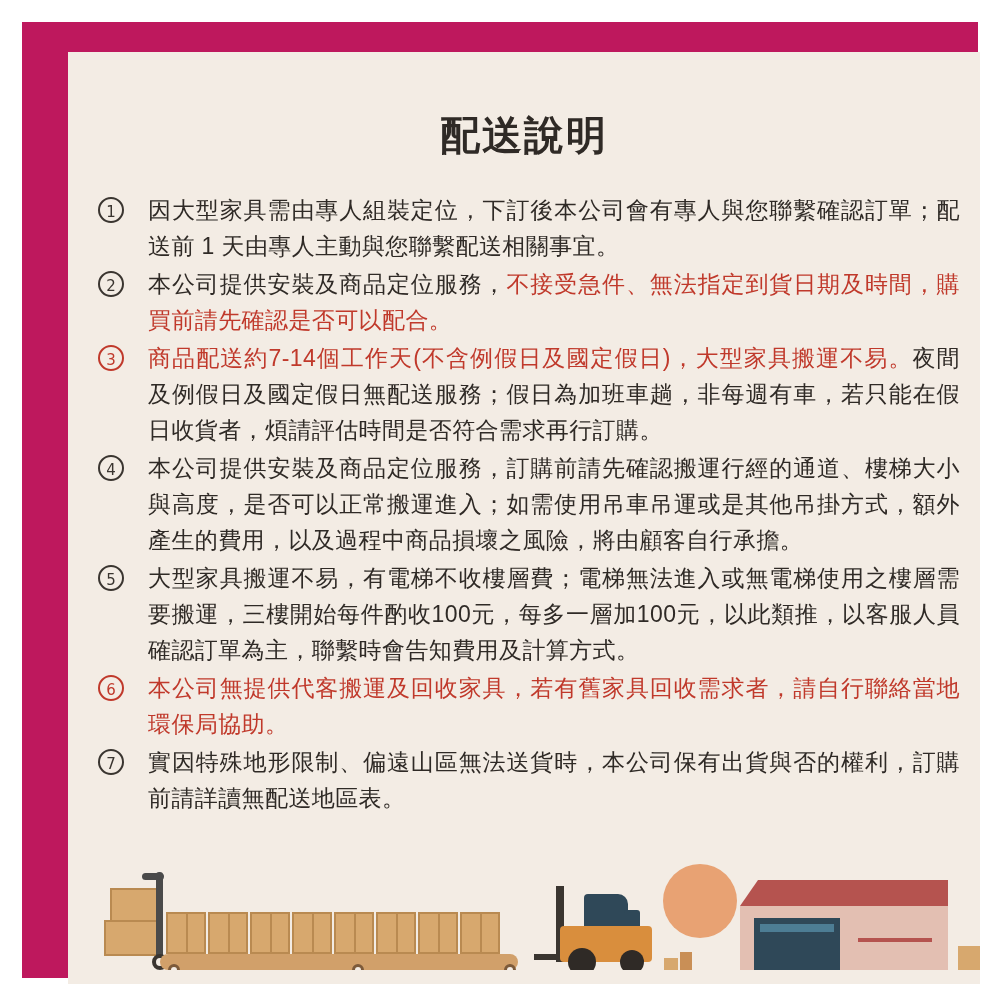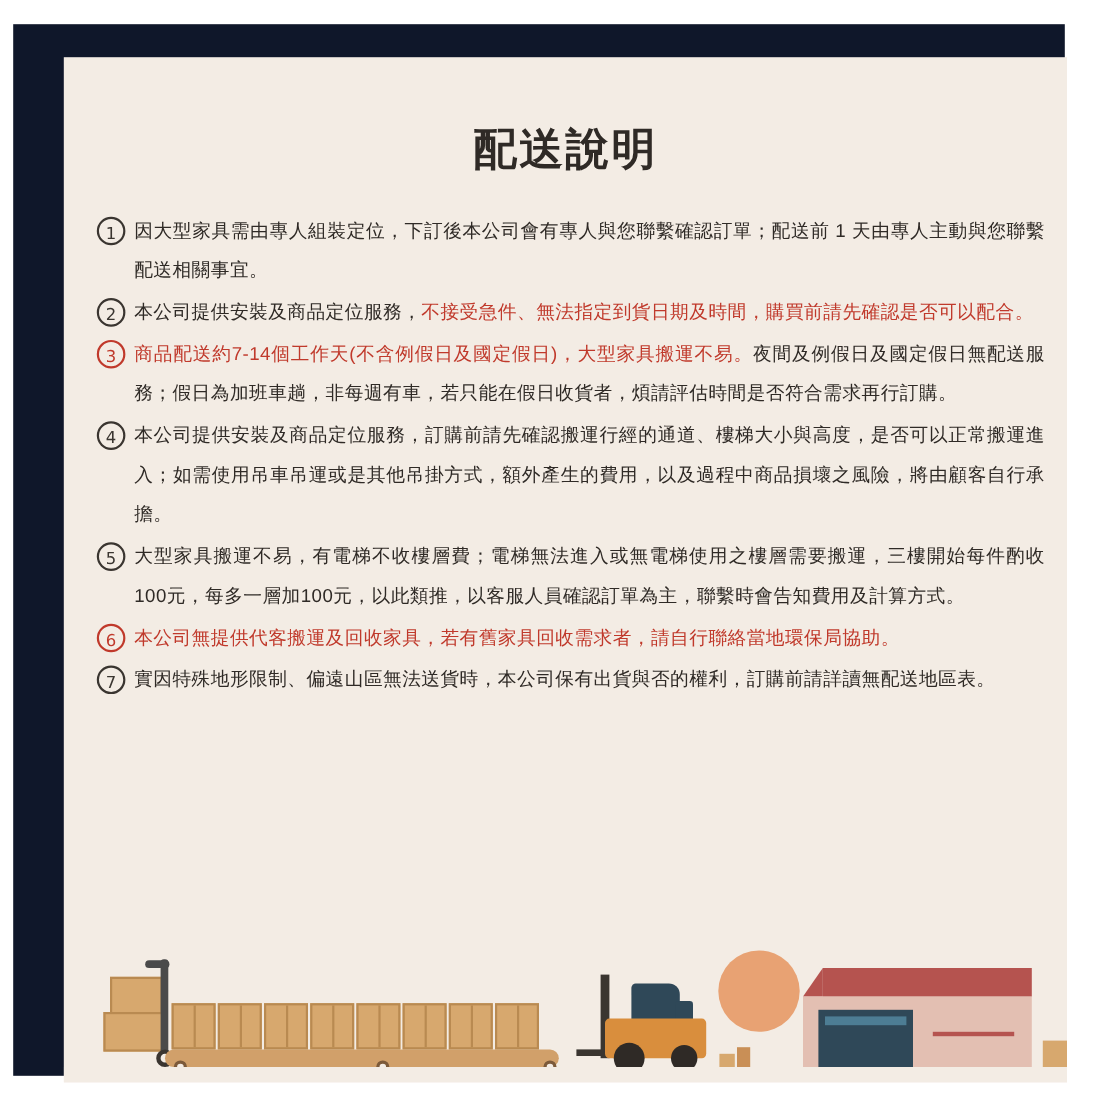--- a/index.html
+++ b/index.html
@@ -17,25 +17,25 @@
     position: absolute;
     left: 0; top: 0;
     width: 1000px;
     height: 1000px;
     background: #ffffff;
     box-sizing: border-box;
   }
   
   .frame {
     position: absolute;
-    left: 12px;
+    left: 22px;
     top: 22px;
     width: 956px;
     height: 956px;
-    background: #0f172a;
+    background: #be185d;
     box-sizing: border-box;
   }
   
   .card {
     position: absolute;
     left: 46px;
     top: 30px;
     width: 912px;
     height: 932px;
     background: #f3ece4;
@@ -78,25 +78,26 @@
     margin-right: 8px;
     box-sizing: border-box;
     font-family: "DejaVu Sans", sans-serif;
   }
   .badge.red {
     border-color: #c0392b;
     color: #c0392b;
   }
   .text {
     flex: 1 1 auto;
-    font-size: 17px;
+    font-size: 23px;
     line-height: 36px;
     color: #2f2a26;
     letter-spacing: 0.4px;
     text-align: justify;
+    margin-left: 16px;
   }
   .text .red {
     color: #c0392b;
   }
   .text.allred {
     color: #c0392b;
   }
   
   .illo {
     position: absolute;

